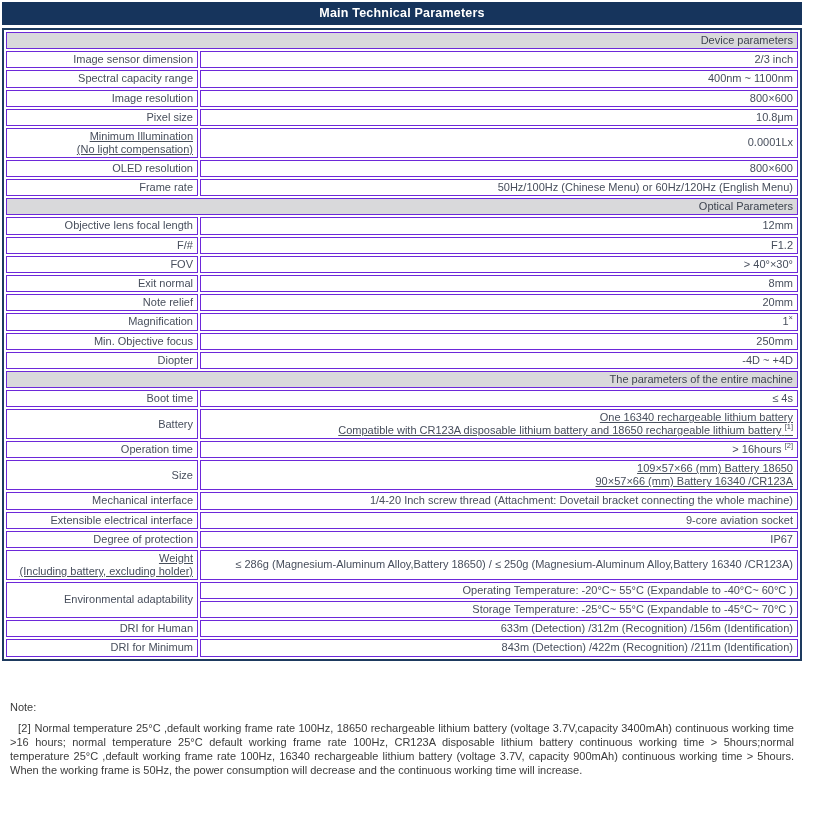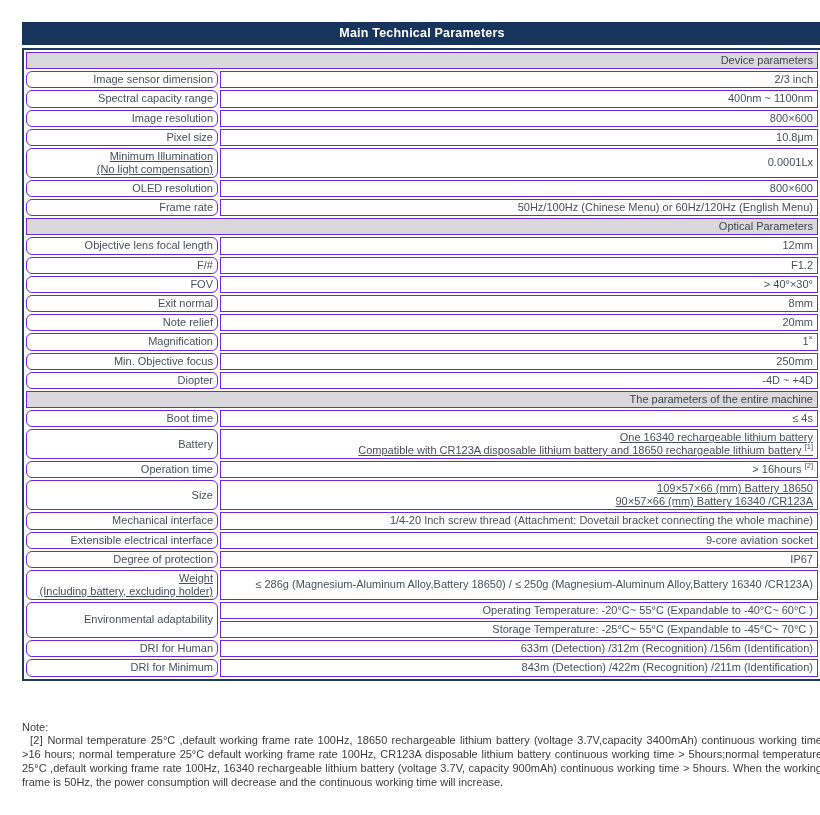--- a/index.html
+++ b/index.html
@@ -2,21 +2,21 @@
 <html><head>
 <meta charset="utf-8">
 <style>
   * { box-sizing: border-box; }
   html, body {
     margin: 0; padding: 0;
     width: 820px; height: 815px;
     background: #ffffff;
     font-family: "Liberation Sans", sans-serif;
   }
-  .sheet { padding: 22px; width: 716px; }
+  .sheet { padding: 2px; width: 716px; }
 
   .title-bar {
     width: 800px; height: 23px; line-height: 23px;
     background: #16345c; color: #ffffff;
     font-size: 12.5px; font-weight: bold; text-align: center;
     letter-spacing: 0.2px;
   }
 
   table.spec-table {
     width: 800px;
@@ -35,32 +35,32 @@
     vertical-align: middle;
     padding: 1px 4px;
     line-height: 1.2;
     height: 17px;
   }
   table.spec-table td.section {
     background: #d9d9db;
     color: #3e4450;
     height: 15px;
   }
-  table.spec-table td.lbl { width: 192px; border-radius: 6px; }
+  table.spec-table td.lbl { width: 192px; }
   .two-line div { line-height: 1.18; text-decoration: underline; }
   sup.fn { font-size: 7.5px; vertical-align: super; line-height: 0; }
 
   .note {
     width: 800px;
     margin-top: 40px;
     font-size: 11px;
     color: #3b3b3b;
     line-height: 1.26;
   }
-  .note p { margin: 0; text-align: justify; }
+  .note p { margin: 8px; text-align: justify; }
   .note p.item { text-indent: 8px; }
   .note .marker { letter-spacing: 0.3px; }
 </style>
 </head>
 <body>
 
 <div class="sheet">
 
   <div class="title-bar">Main Technical Parameters</div>
 

